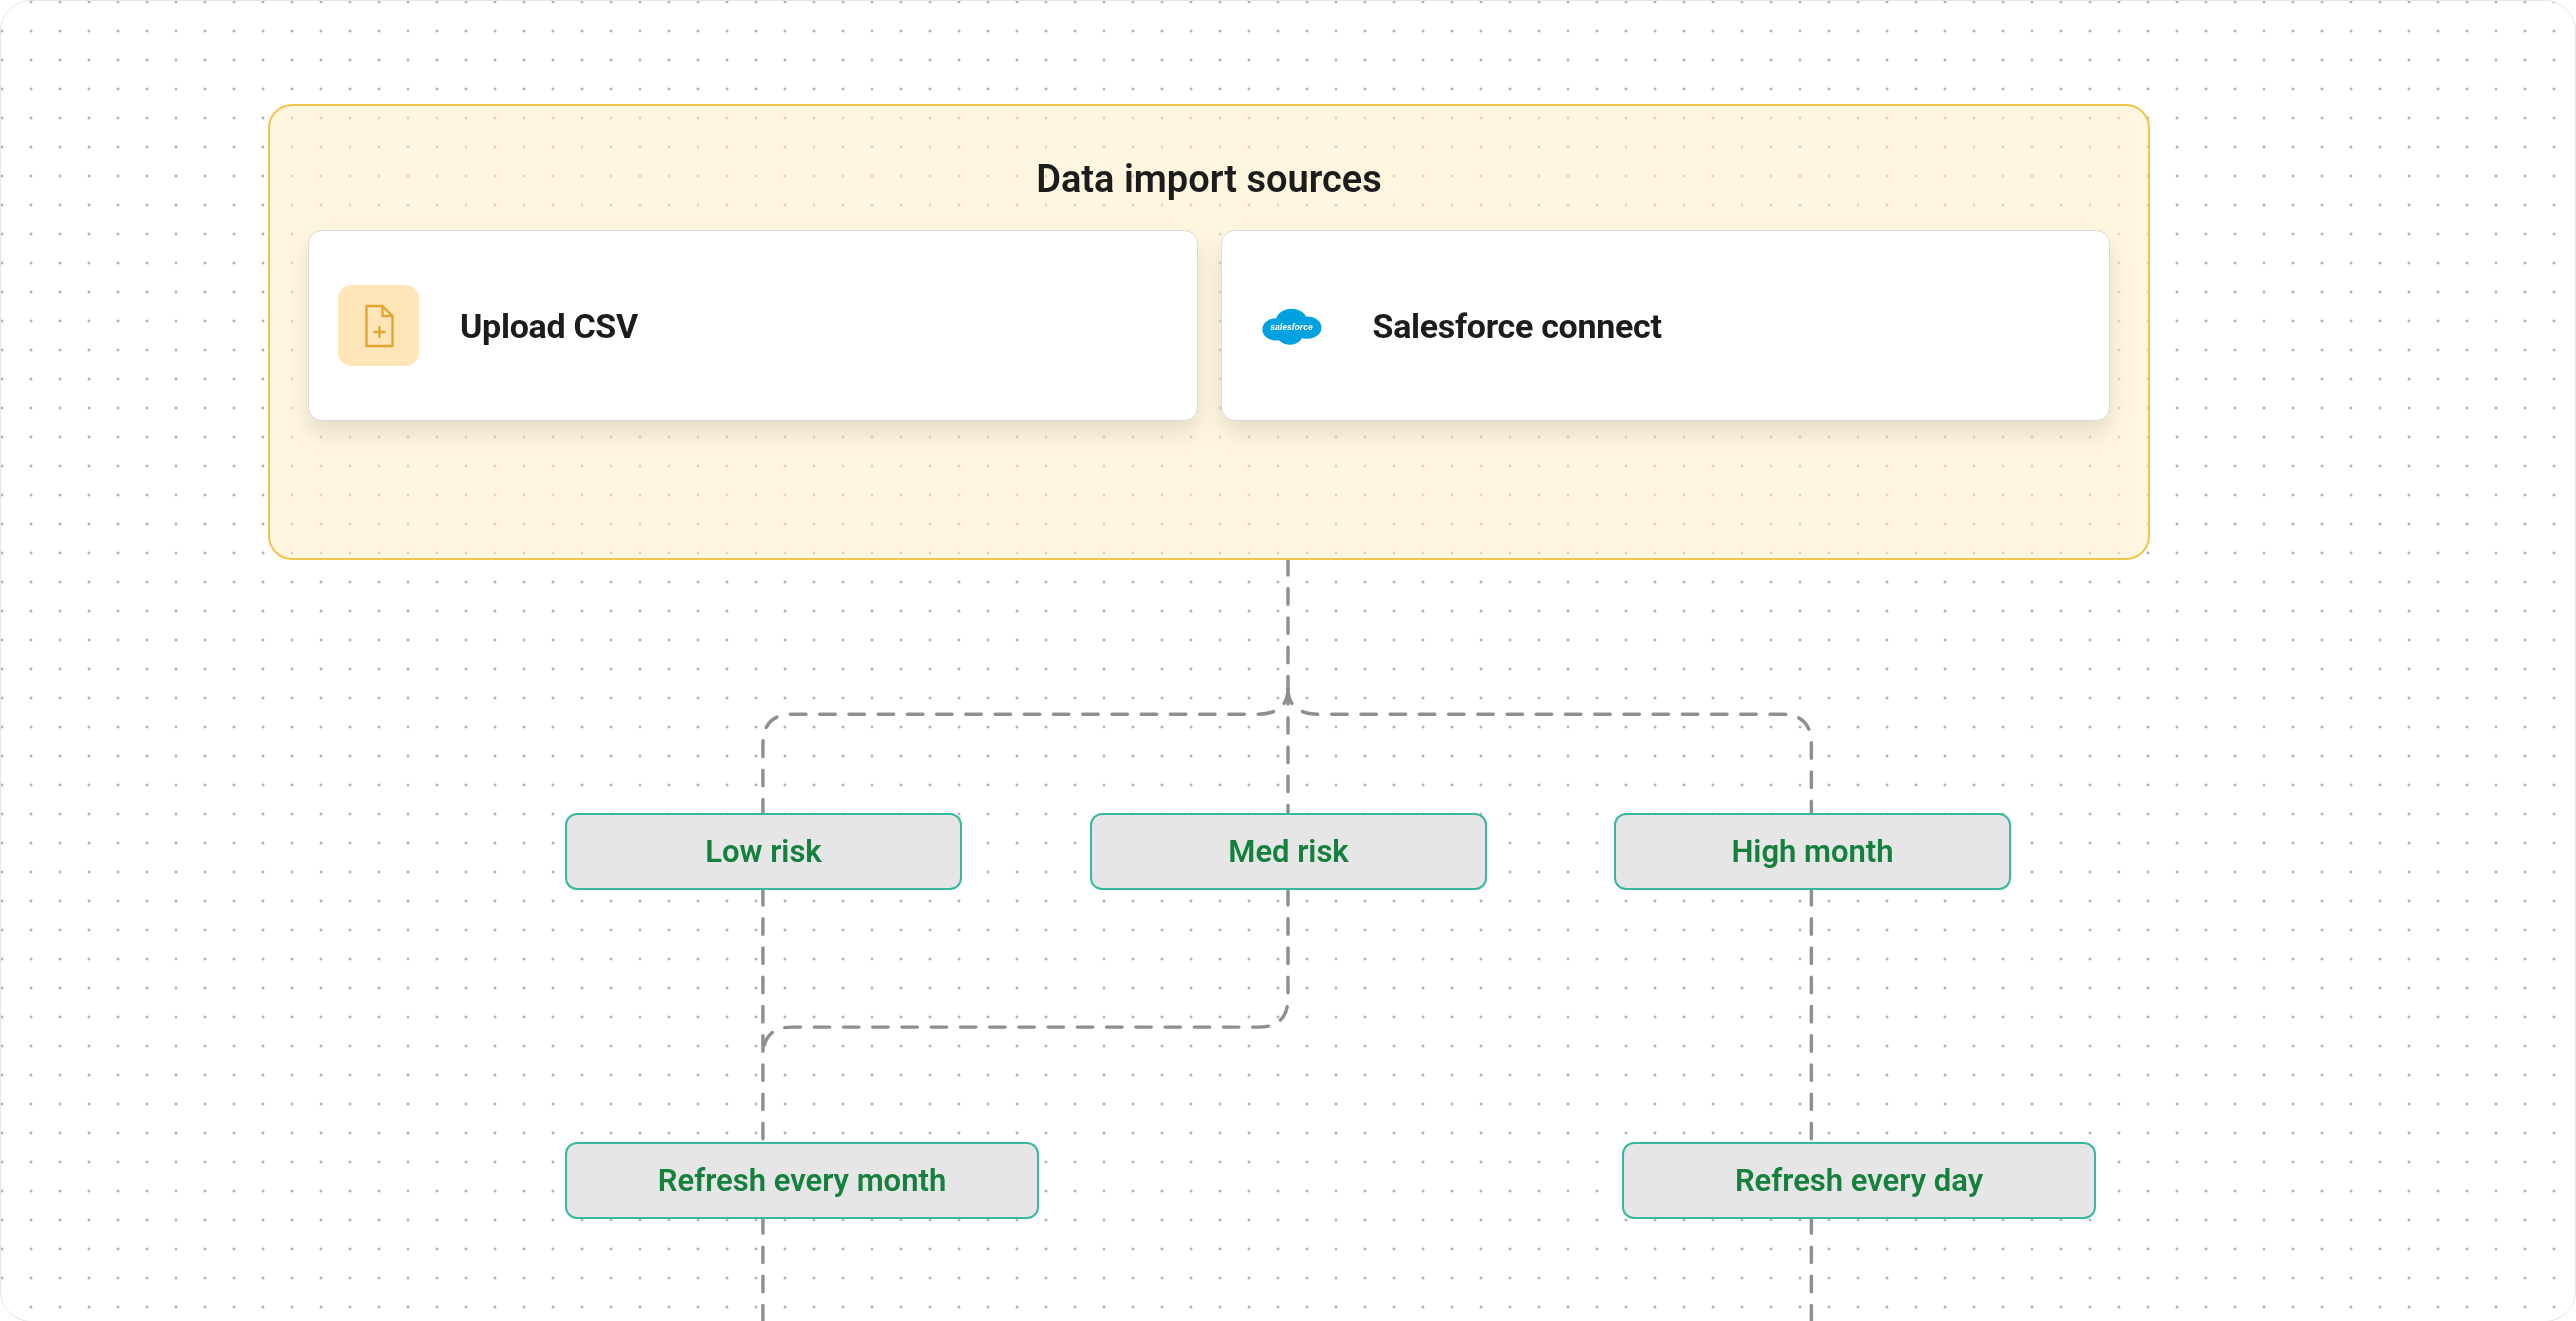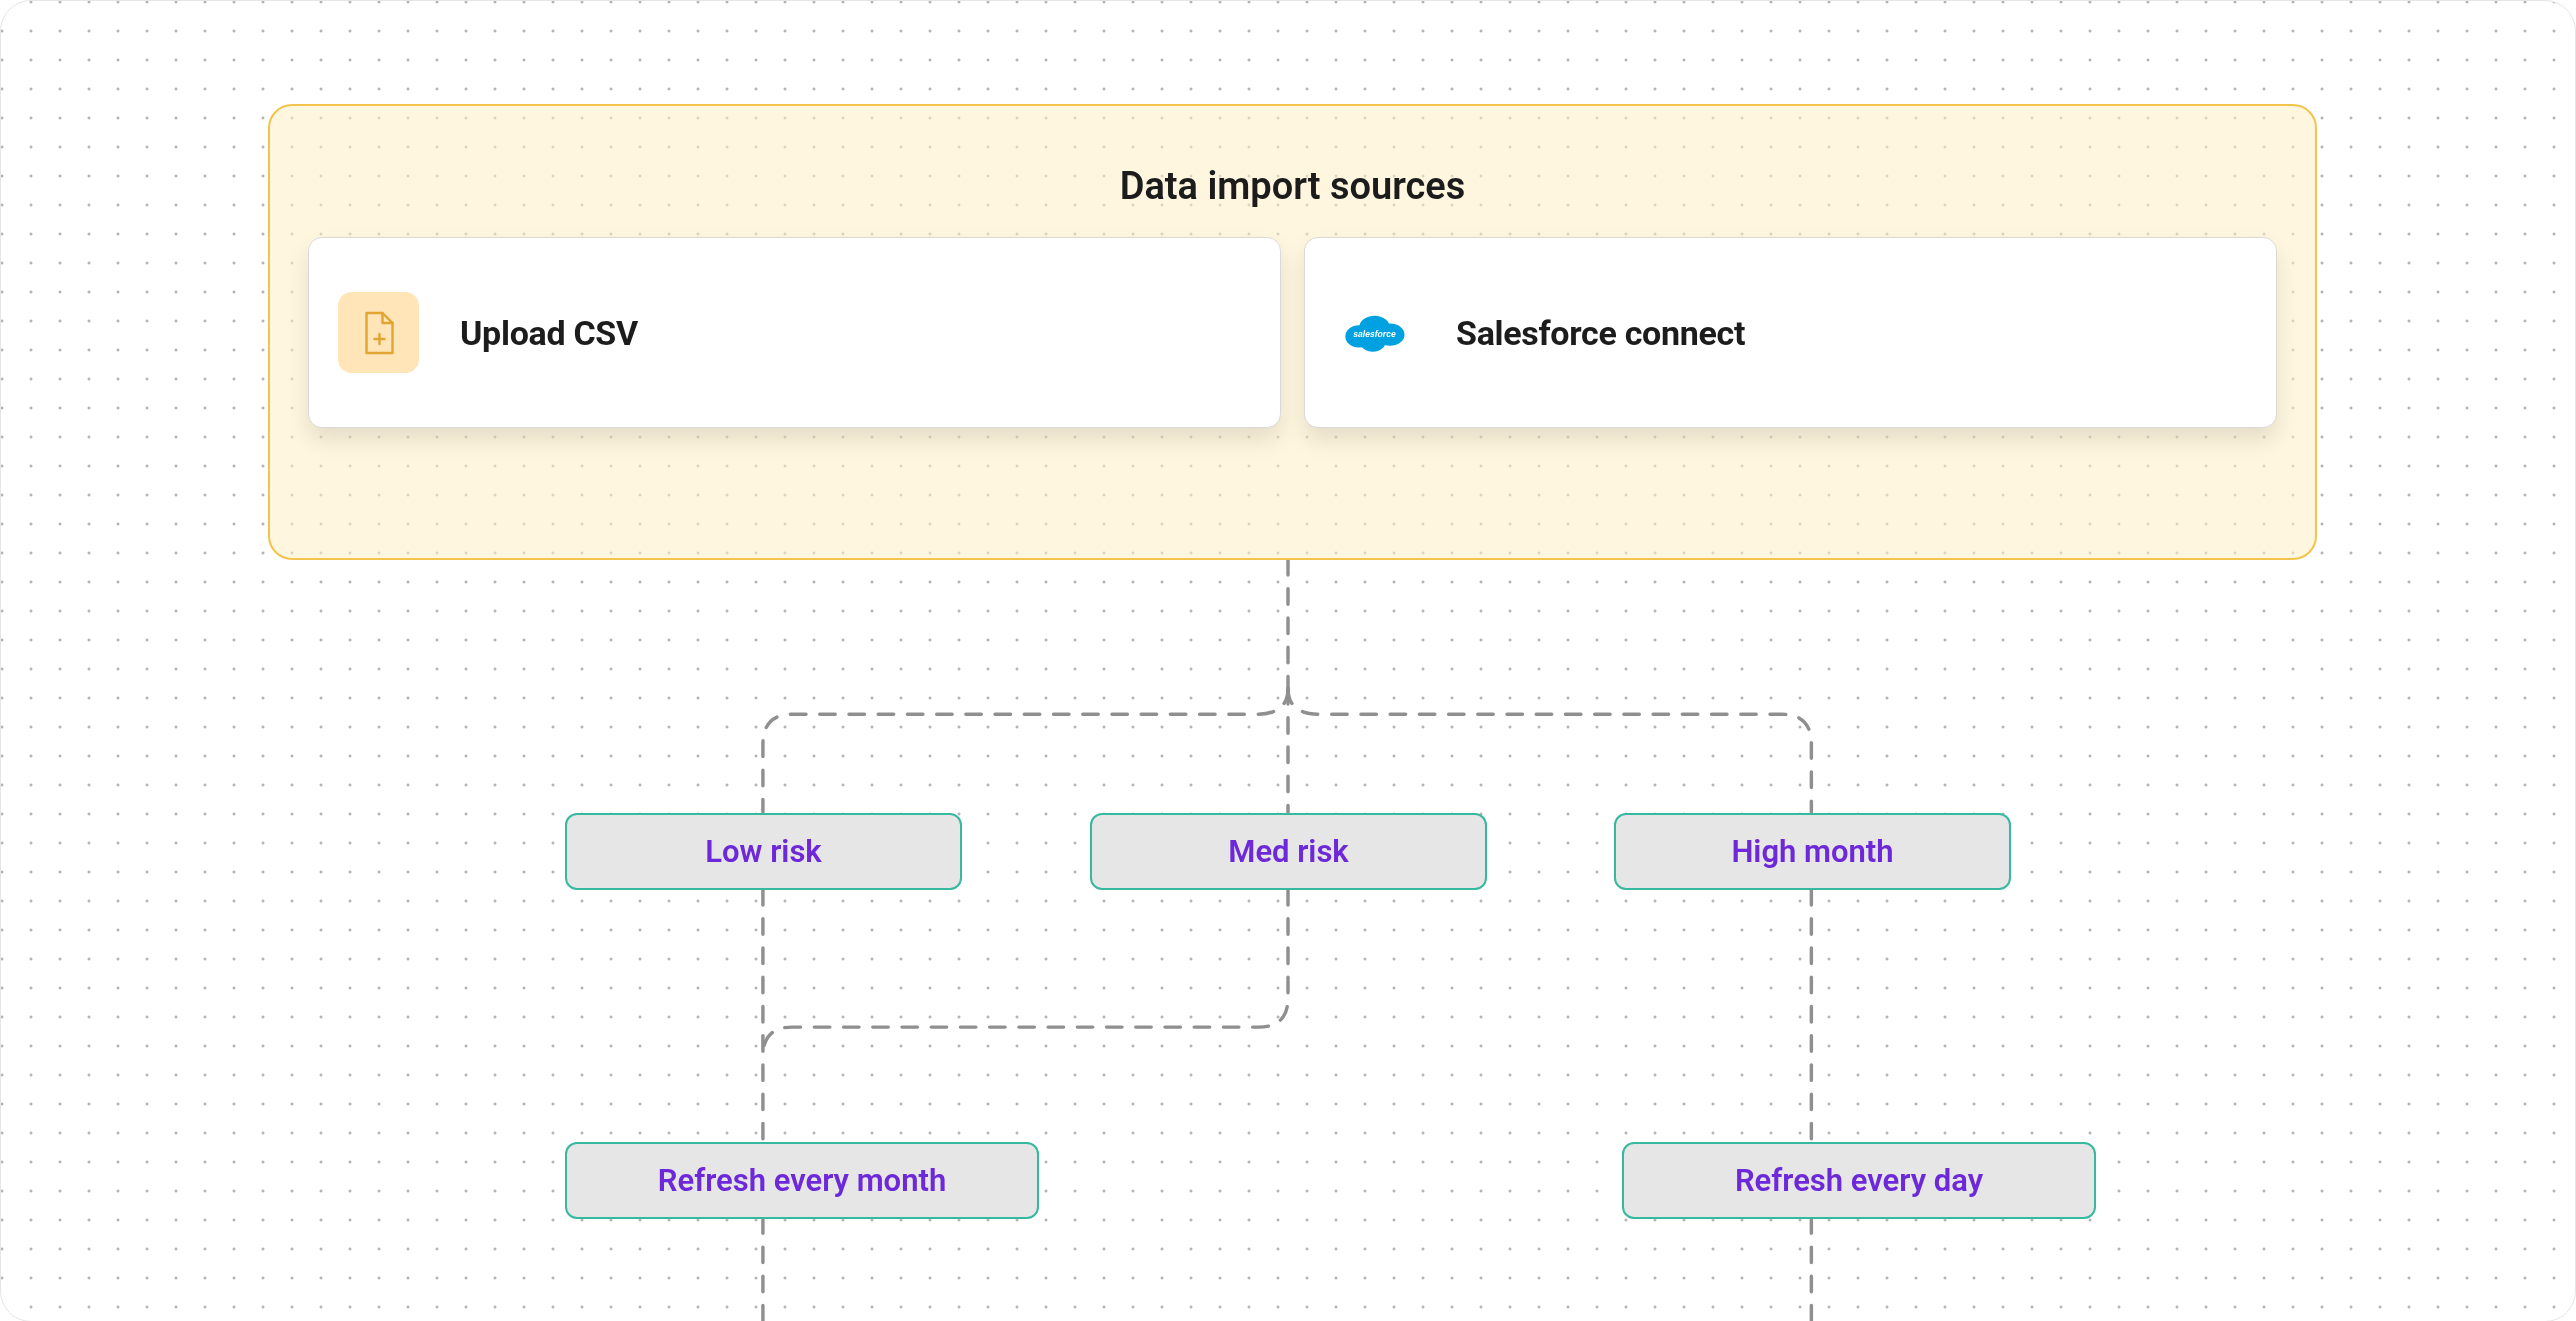--- a/index.html
+++ b/index.html
@@ -29,26 +29,26 @@
     width: 100%;
     height: 100%;
     pointer-events: none;
   }
 
   
   .panel {
     position: absolute;
     left: 267px;
     top: 103px;
-    width: 2049px;
+    width: 1882px;
     height: 456px;
     background: rgba(255, 238, 197, 0.55);
     border: 2.6px solid #f3c44d;
     border-radius: 24px;
-    padding: 34px 38px 45px;
+    padding: 27px 38px 45px;
   }
   .panel-title {
     text-align: center;
     font-size: 38px;
     font-weight: 600;
     color: #1c1c1c;
     margin-top: 24px;
     margin-bottom: 29px;
   }
   .source-row {
@@ -89,21 +89,21 @@
   .pill {
     position: absolute;
     background: #e6e6e6;
     border: 2.6px solid #37b8a0;
     border-radius: 12px;
     display: flex;
     align-items: center;
     justify-content: center;
     font-size: 31px;
     font-weight: 600;
-    color: #6d28d9;
+    color: #15803d;
   }
   .risk-pill { width: 397px; height: 77px; top: 812px; }
   .refresh-pill { width: 474px; height: 77px; top: 1141px; }
 
   .pill.low   { left: 564px; }
   .pill.med   { left: 1089px; }
   .pill.high  { left: 1613px; }
 
   .pill.month { left: 564px; }
   .pill.day   { left: 1613px; margin-left: 8px; }

